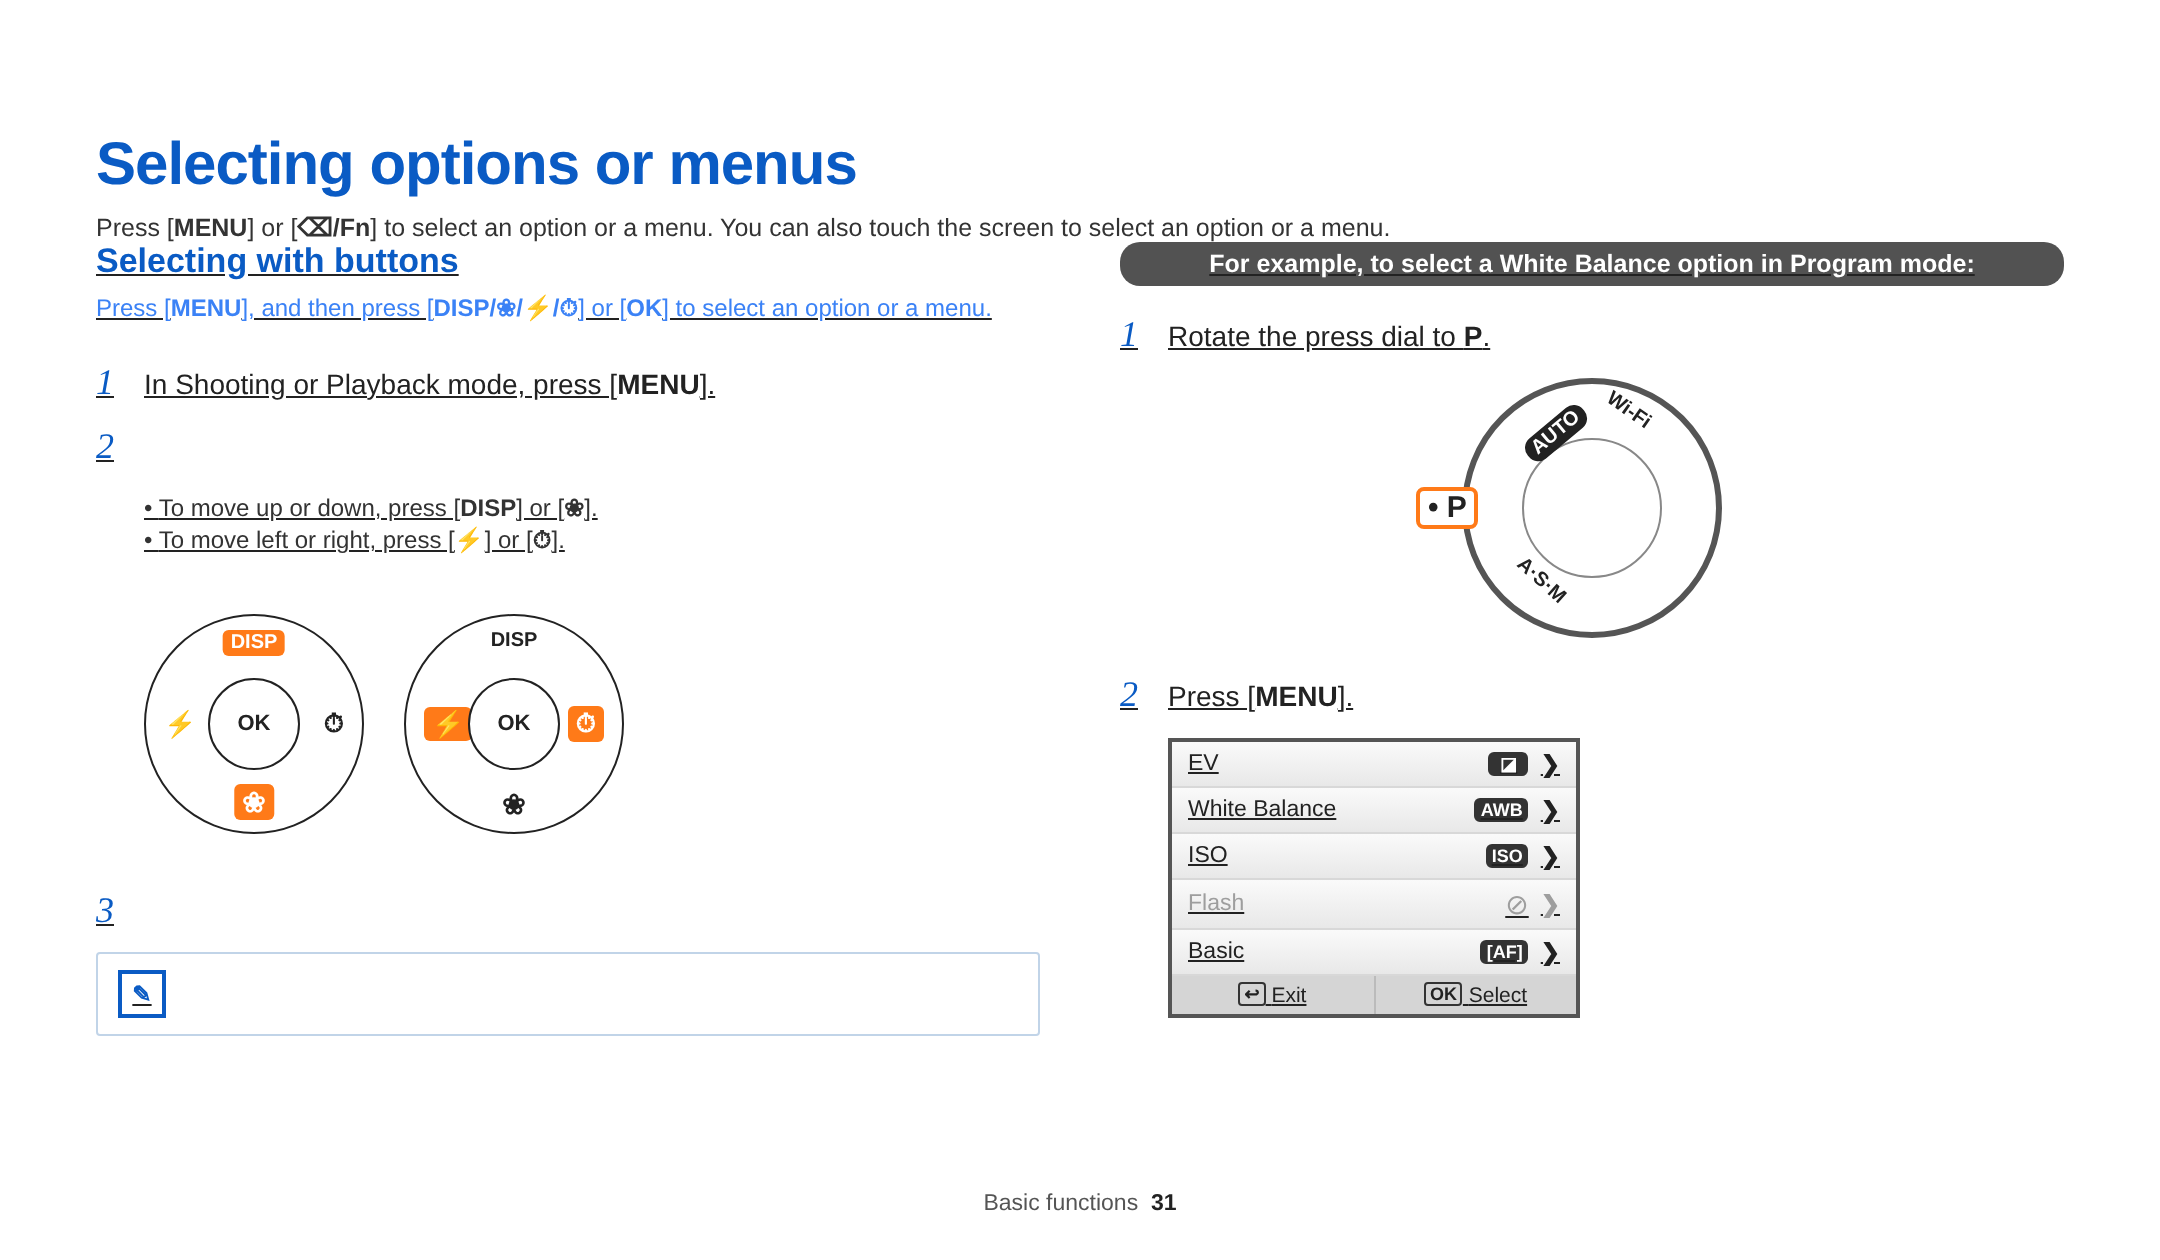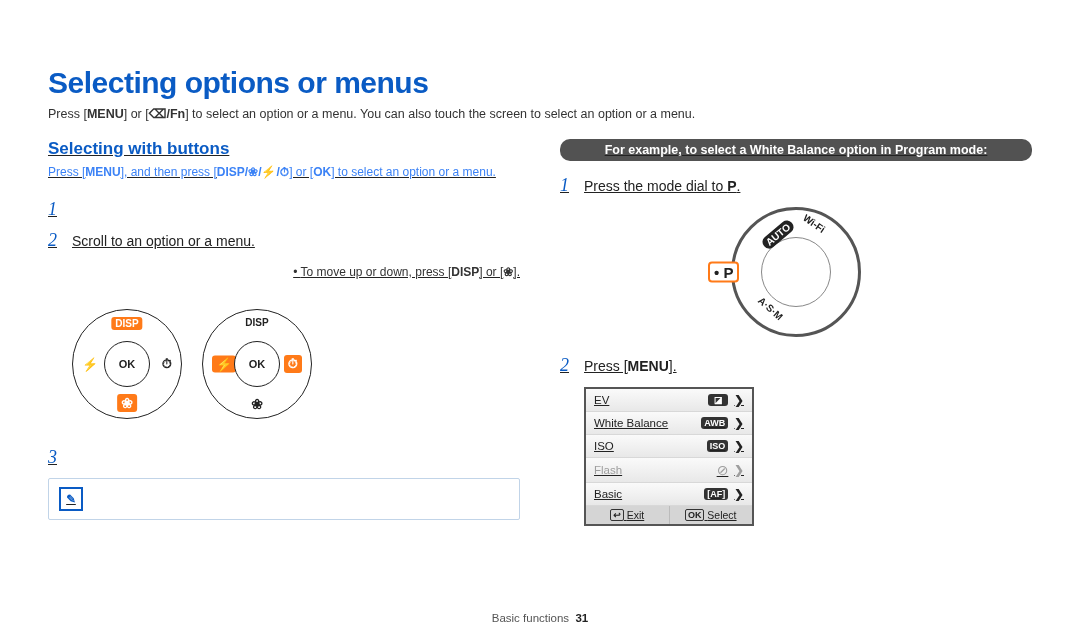--- a/index.html
+++ b/index.html
@@ -17,21 +17,20 @@
     font-size: 30px;
     font-weight: 700;
     color: #0a5bc4;
     margin-bottom: 6px;
     letter-spacing: -0.5px;
     margin-top: 31px;
   }
   .intro {
     font-size: 12.5px;
     color: #333;
-    margin-bottom: 18px;
   }
   .intro .ibtn { font-weight: 700; }
   .columns { display: flex; gap: 40px; }
   .col { flex: 1; text-decoration: underline; }
   h2.subhead {
     font-size: 17px;
     font-weight: 700;
     color: #0a5bc4;
     margin-bottom: 4px;
   }
@@ -56,21 +55,21 @@
     min-width: 14px;
   }
   .steptext { font-size: 14px; line-height: 1.5; }
   .sub-bullets {
     list-style: none;
     margin: 3px 0 10px 24px;
     font-size: 12px;
     color: #333;
   }
   .sub-bullets li::before { content: "• "; }
-  .sub-bullets li { margin-bottom: 2px; text-align: right; }
+  .sub-bullets li { margin-bottom: 2px; }
   .note-box {
     display: flex;
     gap: 10px;
     border: 1px solid #c1d4e8;
     border-radius: 2px;
     padding: 8px 10px;
     font-size: 11.5px;
     background: #fff;
     margin-left: 0;
     margin-top: 8px;
@@ -169,21 +168,21 @@
     left:-26px; top:50%; transform:translateY(-50%);
     border:2px solid #ff7a18;
     border-radius:4px;
     padding:0 4px;
     font-weight:700;
     font-size:15px;
     background:#fff;
   }
   .ptag::before{content:"• ";}
   .menu-shot {
-    width: 170px;
+    width: 206px;
     border:2px solid #555;
     margin-left: 24px;
     font-size: 11.5px;
     background:#eee;
   }
   .menu-shot .row {
     display:flex; justify-content:space-between;
     align-items:center;
     padding:4px 8px;
     border-bottom:1px solid #d8d8d8;
@@ -209,21 +208,21 @@
     padding:3px 0;
   }
   .menu-shot .footer div:first-child { border-right:1px solid #bbb;}
   .okbox {
     display:inline-block; border:1px solid #333;
     border-radius:2px; padding:0 2px; font-size:9px; font-weight:700;
     vertical-align:1px;
   }
   .footer-page {
     position:absolute;
-    bottom:6px; left:0; right:0;
+    bottom:22px; left:0; right:0;
     text-align:center;
     font-size:11.5px; color:#555;
   }
   .footer-page b { color:#222; }
 </style>
 </head>
 <body>
 
 <h1 class="page-title">Selecting options or menus</h1>
 
@@ -235,29 +234,34 @@
 
   <div class="col">
     <h2 class="subhead">Selecting with buttons</h2>
     <p class="subintro">
       <span>Press [</span><span class="ibtn">MENU</span><span>], and then press [</span><span class="ibtn">DISP/❀/⚡/⏱</span><span>] or [</span><span class="ibtn">OK</span><span>] to select an option or a menu.</span>
     </p>
 
     <ol class="steps">
       <li>
         <span class="stepnum">1</span>
+        <span class="steptext">
+          <span>In Shooting or Playback mode, press [</span><span class="ibtn">MENU</span><span>].</span>
+        </span>
       </li>
       <li style="flex-direction:column; align-items:stretch;">
         <div style="display:flex; gap:10px; align-items:baseline;">
           <span class="stepnum">2</span>
-          <span class="steptext">Scroll to an option or a menu.</span>
         </div>
         <ul class="sub-bullets">
           <li>
             <span>To move up or down, press [</span><span class="ibtn">DISP</span><span>] or [</span><span class="ibtn">❀</span><span>].</span>
+          </li>
+          <li>
+            <span>To move left or right, press [</span><span class="ibtn">⚡</span><span>] or [</span><span class="ibtn">⏱</span><span>].</span>
           </li>
         </ul>
 
         <div class="dial-wrap">
           <div class="navwheel">
             <span class="lbl top hl">DISP</span>
             <span class="lbl bottom hl">❀</span>
             <span class="lbl left">⚡</span>
             <span class="lbl right">⏱</span>
             <div class="okring">
@@ -285,21 +289,21 @@
     </div>
   </div>
 
   <div class="col">
     <div class="example-bar">For example, to select a White Balance option in Program mode:</div>
 
     <ol class="steps">
       <li>
         <span class="stepnum">1</span>
         <span class="steptext">
-          <span>Press the mode dial to </span><b>P</b><span>.</span>
+          <span>Rotate the press dial to </span><b>P</b><span>.</span>
         </span>
       </li>
     </ol>
 
     <div class="modedial-wrap">
       <div class="modedial">
         <div class="inner"></div>
         <div class="ptag">P</div>
         <div class="tick" style="left:26px; top:18px; transform:rotate(-40deg); background:#222; color:#fff; border-radius:6px; padding:1px 4px;">AUTO</div>
         <div class="tick" style="right:32px; top:8px; transform:rotate(35deg);">Wi-Fi</div>

